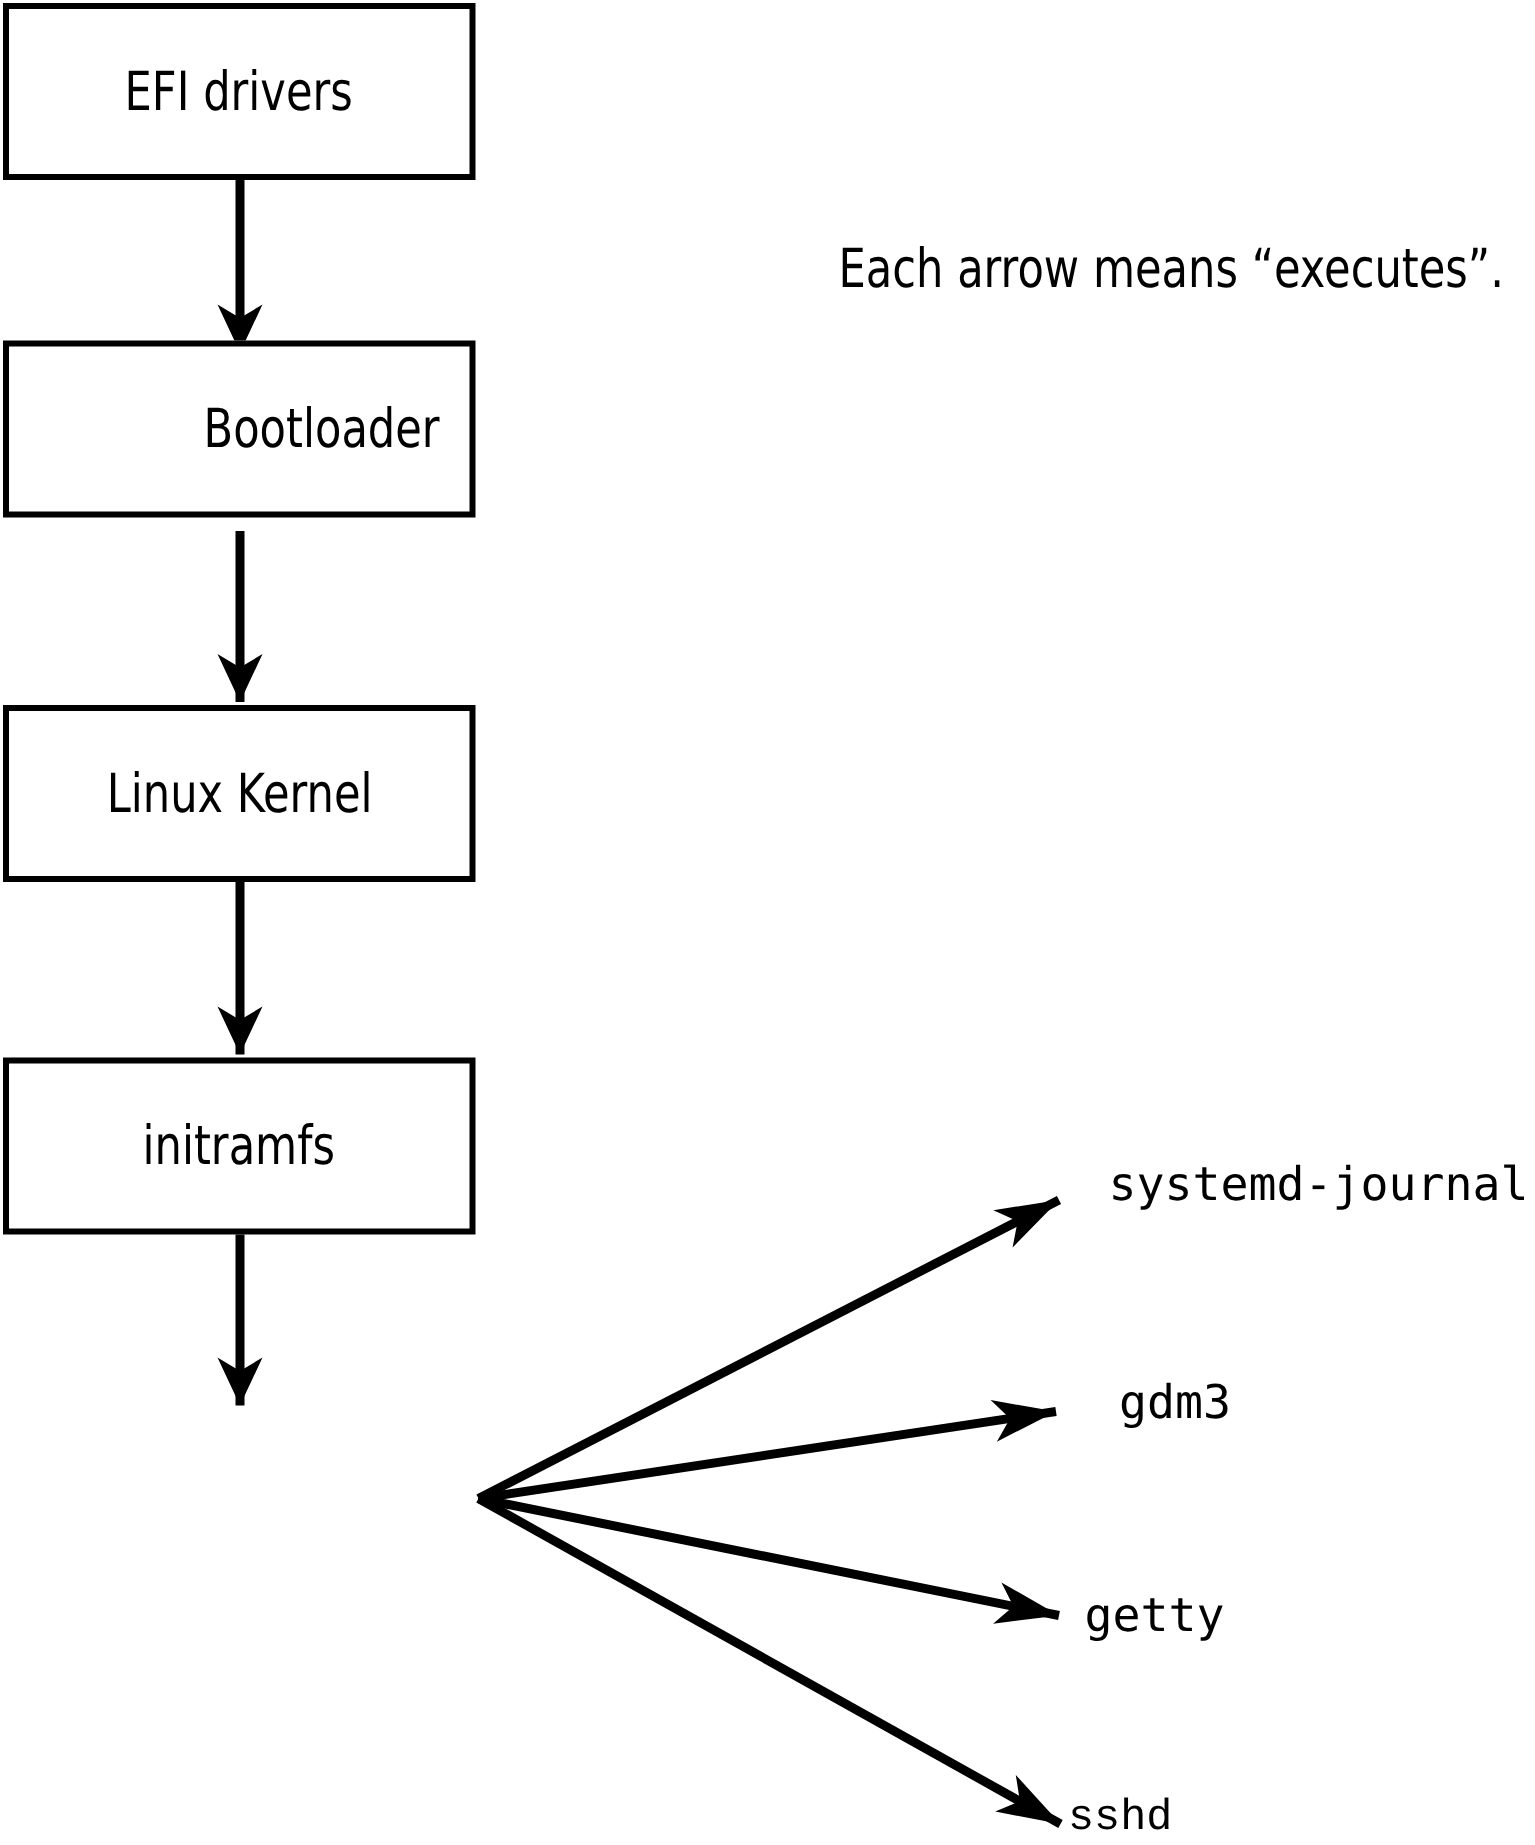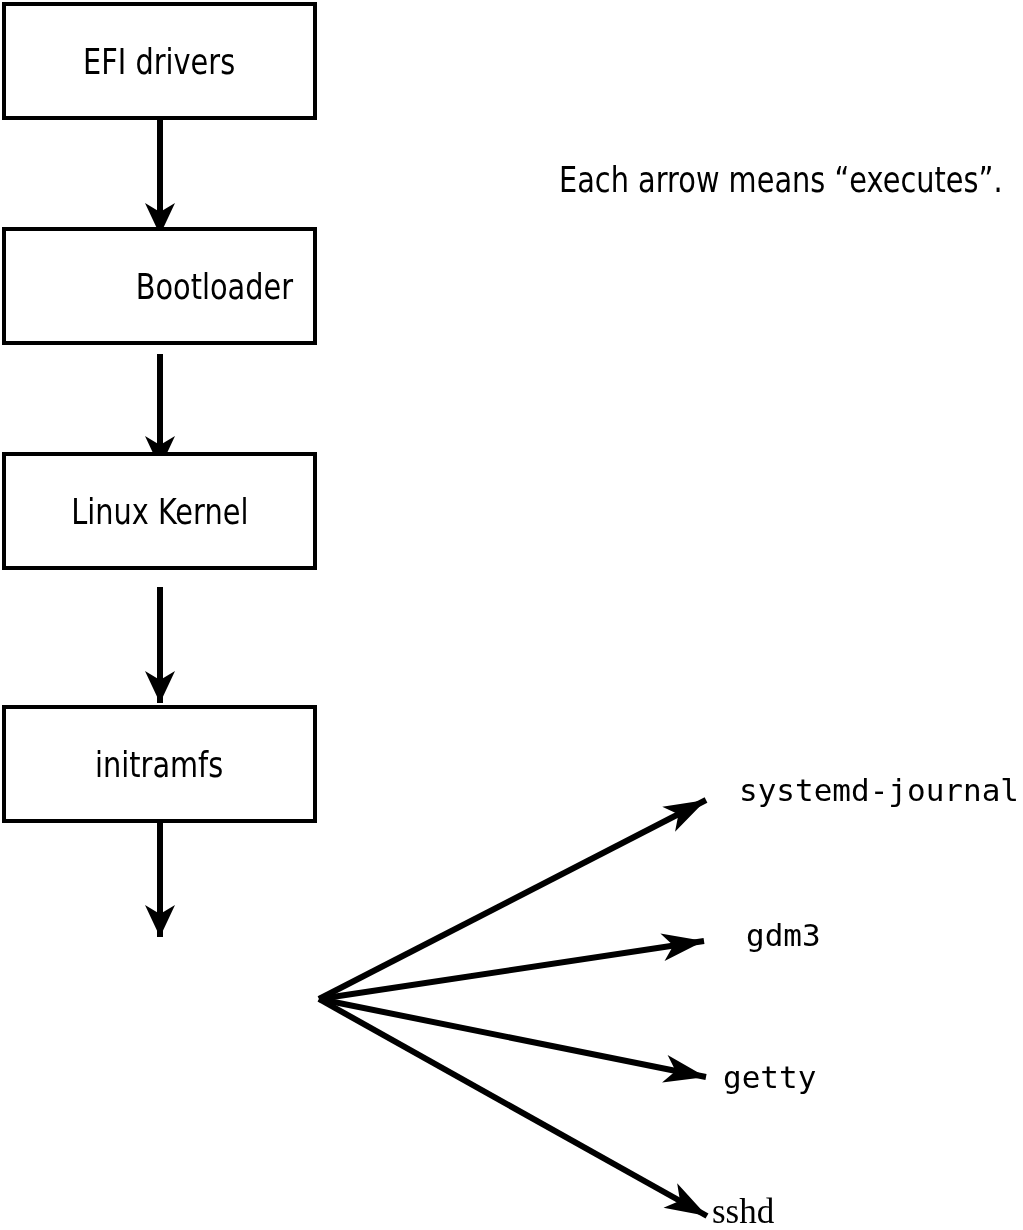--- a/index.html
+++ b/index.html
@@ -50,28 +50,28 @@
   }
   .proc {
     position: absolute;
     font-family: "DejaVu Sans Mono", "Liberation Mono", monospace;
     font-size: 31px;
     line-height: 36px;
     white-space: nowrap;
   }
   .proc-sans {
     position: absolute;
-    font-family: Liberation Serif, serif;
-    font-size: 35px;
+    font-family: Liberation Mono, monospace;
+    font-size: 29px;
     line-height: 38px;
     white-space: nowrap;
   }
   #box-efi        { top: 2px; }
   #box-bootloader { top: 227px; justify-content: flex-end; }
-  #box-kernel     { top: 452px; }
+  #box-kernel     { top: 470px; }
   #box-initramfs  { top: 705px; }
   #box-systemd    { top: 940px; }
   #proc-journal { left: 723px; top: 772px; margin-left: 16px; }
   #proc-gdm3    { left: 723px; top: 917px; margin-left: 23px; }
   #proc-getty   { left: 723px; top: 1059px; }
   #proc-sshd    { left: 712px; top: 1193px; }
 </style>
 </head>
 <body>
 

